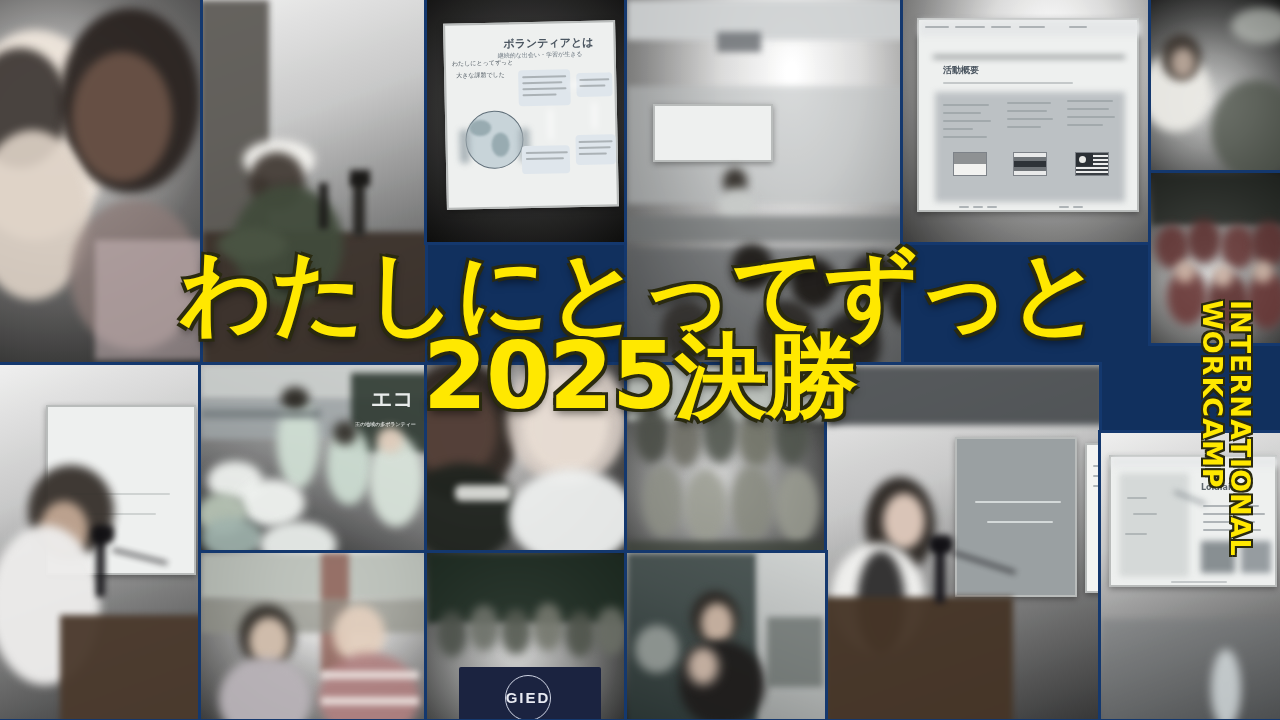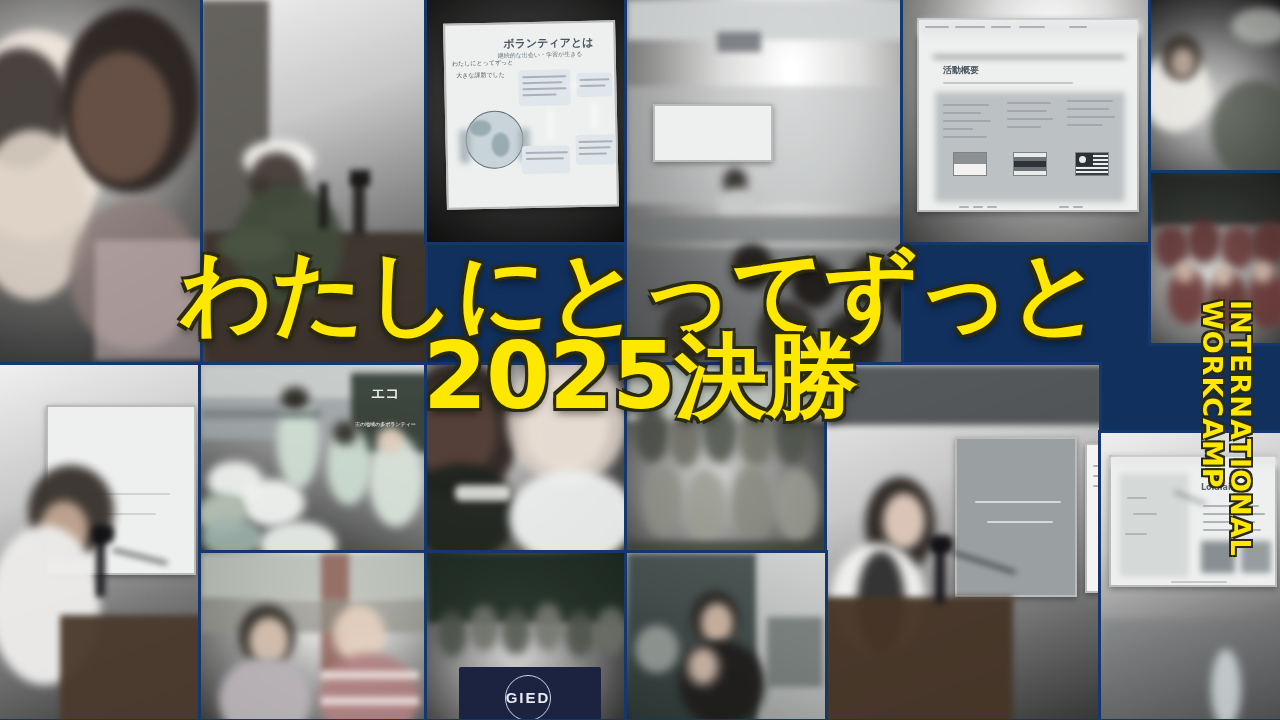--- a/index.html
+++ b/index.html
@@ -274,21 +274,21 @@
       <div class="bar" style="left:96px; top:168px; width:9px; height:64px; background:#17161a; opacity:.95;"></div>
       <div class="bar" style="left:92px; top:160px; width:22px; height:18px; background:#111013; opacity:.95; border-radius:6px;"></div>
       <div class="bar" style="left:112px; top:190px; width:56px; height:3px; background:#1b1a1d; opacity:.9; transform:rotate(14deg);"></div>
     </div>
 
     <div class="cell" style="left:198px; top:362px; width:230px; height:192px;">
       <div class="ph wash-d"></div>
       <div class="bar" style="left:0; top:0; width:230px; height:34px; background:#c9cdcb; opacity:.9;"></div>
       <div class="bar" style="left:0; top:34px; width:230px; height:40px; background:#9fa6a8; opacity:.8;"></div>
       <div class="bar" style="left:150px; top:8px; width:80px; height:80px; background:#2f3a32; opacity:.9;"></div>
-      <div class="ecoSign" style="left:170px; top:20px; font-size:14px;">エコ</div>
+      <div class="ecoSign" style="left:170px; top:20px; font-size:21px;">エコ</div>
       <div class="ecoSign" style="left:154px; top:56px; font-size:5px; opacity:.85;">王の地域の多ボランティー</div>
       <div class="blob" style="left:76px; top:32px; width:42px; height:92px; background:#cfded3; opacity:.95;"></div>
       <div class="blob" style="left:80px; top:22px; width:28px; height:24px; background:#2b2823; opacity:.95;"></div>
       <div class="blob" style="left:126px; top:62px; width:44px; height:78px; background:#ccdcd1; opacity:.95;"></div>
       <div class="blob" style="left:132px; top:56px; width:24px; height:24px; background:#2e2a25; opacity:.9;"></div>
       <div class="blob" style="left:168px; top:70px; width:54px; height:92px; background:#d8e3da; opacity:.95;"></div>
       <div class="blob" style="left:176px; top:62px; width:26px; height:26px; background:#e0cdbc; opacity:.95;"></div>
       <div class="blob" style="left:6px; top:96px; width:56px; height:40px; background:#eef1ee; opacity:.95;"></div>
       <div class="blob" style="left:38px; top:114px; width:66px; height:48px; background:#f1f4f1; opacity:.95;"></div>
       <div class="blob" style="left:-4px; top:128px; width:50px; height:42px; background:#b6c3b4; opacity:.95;"></div>

